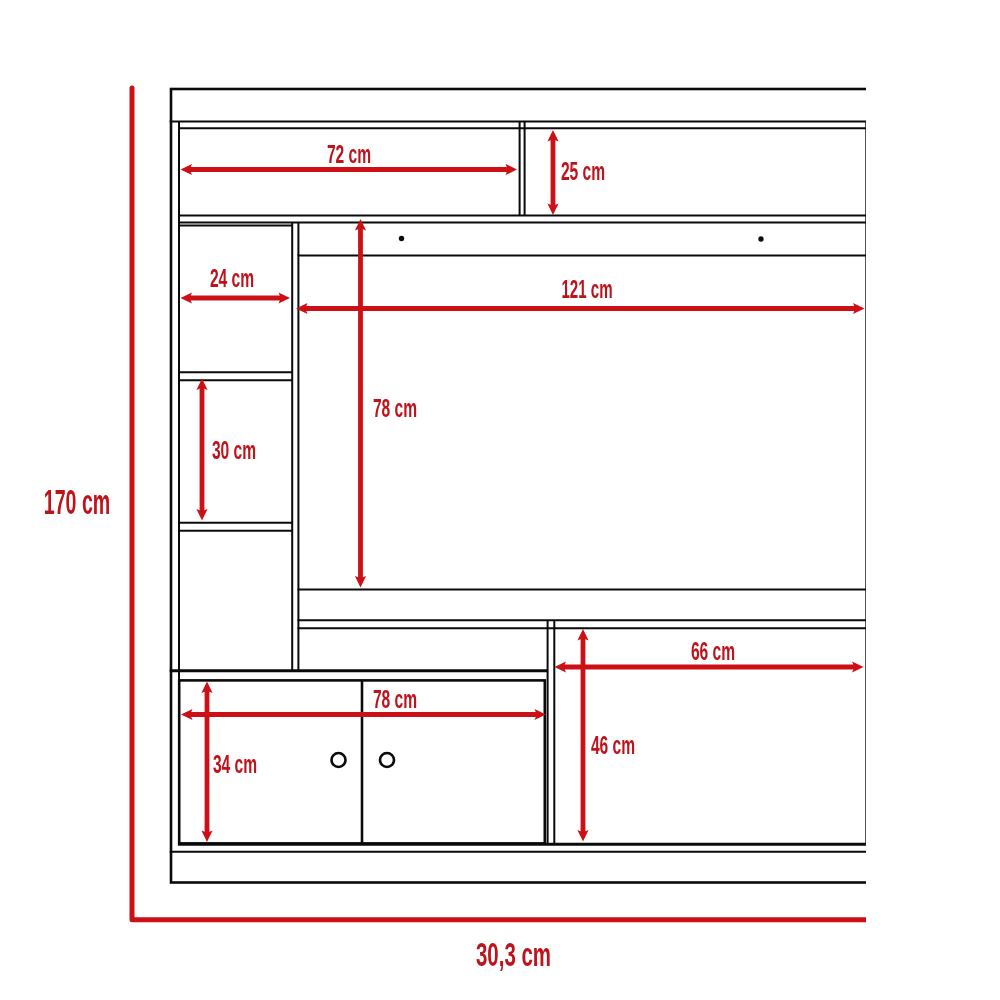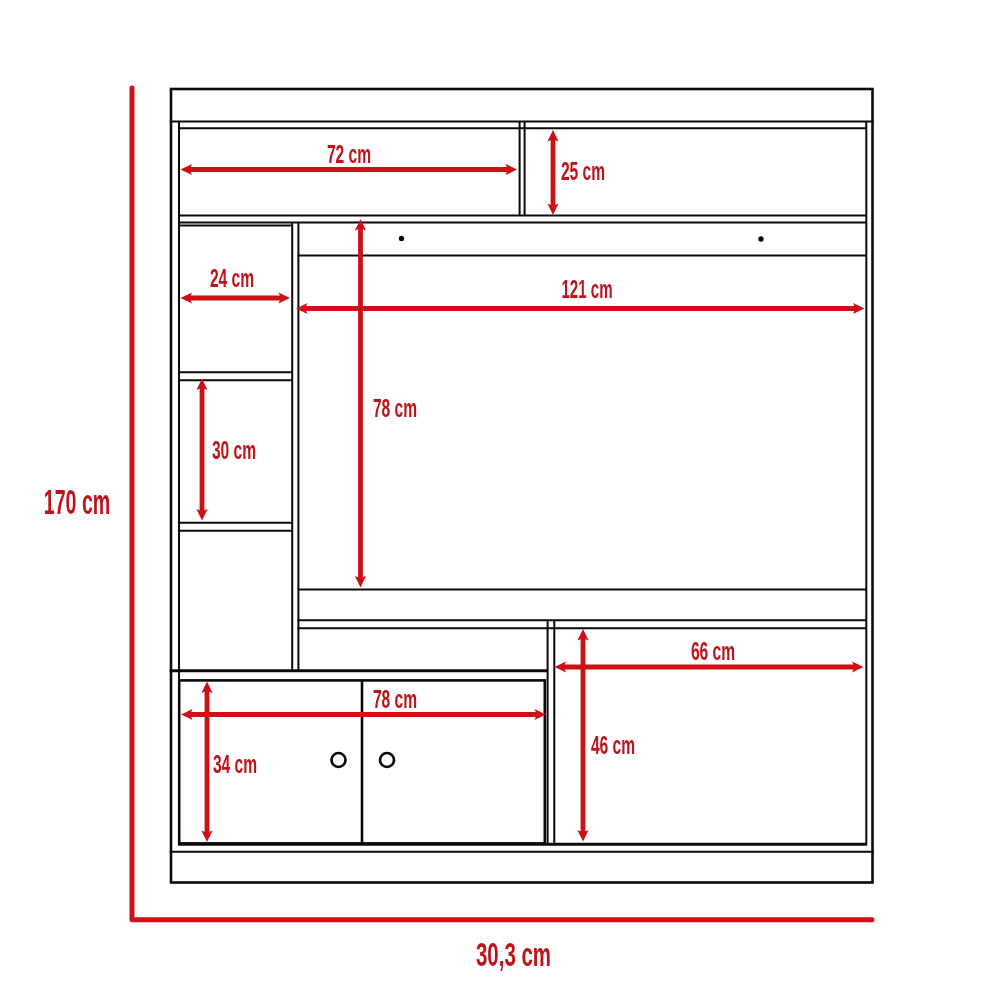--- a/index.html
+++ b/index.html
@@ -1,17 +1,17 @@
 <!DOCTYPE html>
 <html><head>
 <meta charset="utf-8">
 <title>Furniture dimensions</title>
 <style>
 html,body{margin:0;padding:0;background:#ffffff;}
-#stage{position:relative;width:1000px;height:1000px;background:#ffffff;overflow:hidden;}
+#stage{position:relative;width:866px;height:1000px;background:#ffffff;overflow:hidden;}
 svg{display:block;}
 text{font-family:"Liberation Sans",sans-serif;font-weight:700;}
 </style>
 </head>
 <body>
 
 <div id="stage">
 <svg width="1000" height="1000" viewBox="0 0 1000 1000">
 
 <rect x="171" y="89" width="701.5" height="793.5" fill="none" stroke="#0a0a0a" stroke-width="2.6"></rect>

